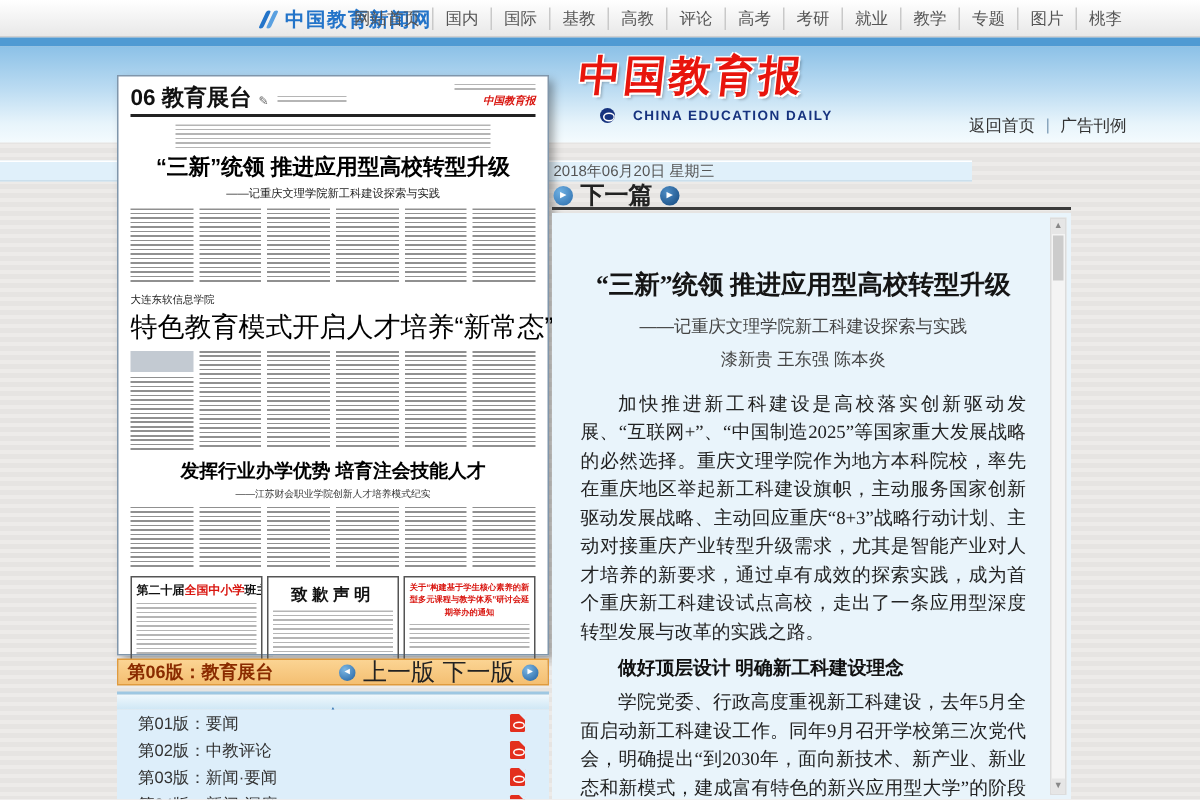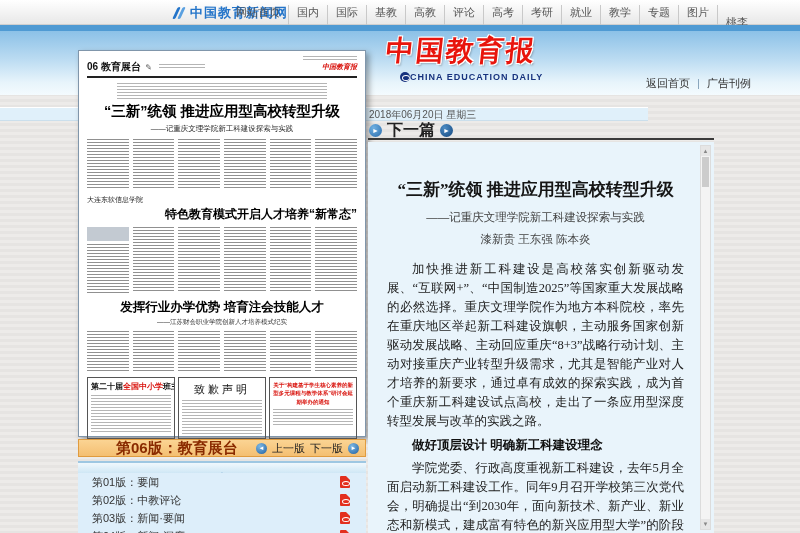--- a/index.html
+++ b/index.html
@@ -11,80 +11,80 @@
   .topbar{position:absolute;left:0;top:0;width:800px;height:24px;
     background:linear-gradient(#ffffff,#e8e8e8);border-bottom:1px solid #cfcfcf;}
   .site-logo{position:absolute;left:173px;top:4px;display:flex;align-items:center;gap:4px;cursor:pointer;}
   .logo-icon{position:relative;width:13px;height:14px;}
   .logo-icon i{position:absolute;width:3px;height:12px;background:#2374c9;border-radius:2px;transform:skewX(-25deg);}
   .logo-icon i:nth-child(1){left:2px;top:1px;}
   .logo-icon i:nth-child(2){left:7px;top:1px;background:#5aa0e0;}
   .site-logo-text{color:#2374c9;font-weight:bold;font-size:13px;letter-spacing:1px;}
   .topnav{position:absolute;right:44px;top:5px;display:flex;font-size:11px;color:#555;}
   .topnav .item{padding:0 8px;border-right:1px solid #c9c9c9;cursor:pointer;white-space:nowrap;}
-  .topnav .item:last-child{border-right:none;margin-top:10px;}
+  .topnav .item:last-child{border-right:none;}
   
   .bluestrip{position:absolute;left:0;top:25px;width:800px;height:6px;background:#4f9ad3;}
   .sky{position:absolute;left:0;top:31px;width:800px;height:64px;
     background:linear-gradient(#8cc1e7,#bcdcf2 45%,#e7f4fb 80%,#f4fbfe);}
   .masthead{position:absolute;left:386px;top:32px;}
   .masthead-title{font-family:"DejaVu Serif",serif;font-size:28px;font-weight:900;color:#e8150d;
     transform:skewX(-6deg);letter-spacing:2px;
     text-shadow:-1px -1px 0 #fff,1px -1px 0 #fff,-1px 1px 0 #fff,1px 1px 0 #fff,2px 2px 2px rgba(0,0,0,.25);}
-  .masthead-sub{display:flex;align-items:center;gap:0;margin:2px 0 0 14px;}
+  .masthead-sub{display:flex;align-items:center;gap:12px;margin:2px 0 0 14px;}
   .globe-icon{width:10px;height:10px;border-radius:50%;background:#16327e;position:relative;overflow:hidden;}
   .globe-icon::after{content:"";position:absolute;left:2px;top:3px;width:6px;height:4px;border:1px solid #fff;border-radius:50%;}
   .masthead-sub-text{font-size:9px;font-weight:bold;color:#16327e;letter-spacing:1px;}
   .masthead-links{position:absolute;left:638px;top:76px;display:flex;align-items:center;font-size:11px;color:#333;}
   .masthead-links .mlink{padding:0 8px;cursor:pointer;}
   .masthead-links .msep{width:1px;height:10px;background:#8aa6bd;}
   .datebar{position:absolute;left:0;top:107px;width:648px;height:14px;background:#e0f0fa;
     border-top:1px solid #ffffff;border-bottom:1px solid #cbdfec;box-sizing:border-box;}
   .date-text{position:absolute;left:369px;top:1px;font-size:10px;color:#555;line-height:12px;}
   
   .newspaper{position:absolute;left:78px;top:50px;width:288px;height:387px;background:#fff;
     border:1px solid #8096ab;box-shadow:3px 3px 6px rgba(0,0,0,.35);
     box-sizing:border-box;padding:5px 8px;cursor:pointer;}
   .fake{background:repeating-linear-gradient(180deg,#909090 0,#909090 1px,transparent 1px,transparent 3px);}
   .fake-light{background:repeating-linear-gradient(180deg,#b5b5b5 0,#b5b5b5 1px,transparent 1px,transparent 3px);}
   .np-header{display:flex;justify-content:space-between;align-items:flex-start;border-bottom:2px solid #222;
     padding-bottom:2px;height:18px;}
-  .np-edition{font-size:10px;font-weight:bold;color:#111;white-space:nowrap;}
+  .np-edition{font-size:15px;font-weight:bold;color:#111;white-space:nowrap;}
   .pen-icon{font-size:8px;color:#666;}
   .np-header-lines{width:46px;height:6px;margin-left:2px;display:inline-block;}
   .np-minibrand{text-align:right;}
   .np-minibrand .fake-light{width:54px;height:5px;margin-left:auto;}
   .np-minilogo{color:#d9150f;font-size:7px;font-weight:bold;font-style:italic;margin-top:1px;}
   .np-intro{margin:5px auto 3px;width:78%;height:16px;}
   .np-h1{font-size:14.5px;font-weight:900;text-align:center;color:#000;margin-top:2px;white-space:nowrap;}
   .np-sub1{font-size:7.5px;text-align:center;color:#222;margin-top:3px;}
   .np-cols{display:flex;gap:4px;margin-top:5px;}
   .np-col{flex:1;}
   .np-kicker{font-size:7px;color:#222;margin-top:6px;}
-  .np-h2{font-size:12px;font-weight:700;text-align:right;margin-top:1px;white-space:nowrap;}
+  .np-h2{font-size:18px;font-weight:400;text-align:right;margin-top:1px;white-space:nowrap;}
   .np-photo{height:14px;background:#c3cad2;margin-bottom:3px;}
   .np-h3{font-size:12.5px;font-weight:900;text-align:center;margin-top:6px;white-space:nowrap;}
   .np-sub3{font-size:6.5px;text-align:center;color:#333;margin-top:2px;}
   .np-boxes{display:flex;gap:3px;margin-top:6px;height:62px;}
   .np-box{border:1px solid #555;flex:1;padding:3px;box-sizing:border-box;overflow:hidden;}
   .np-box1-title{font-size:8px;font-weight:bold;text-align:center;color:#111;white-space:nowrap;}
   .np-box1-title .red{color:#d9150f;}
-  .np-box2-title{font-size:11px;font-weight:400;text-align:center;letter-spacing:3px;color:#111;margin-top:1px;}
+  .np-box2-title{font-size:11px;font-weight:700;text-align:center;letter-spacing:3px;color:#111;margin-top:1px;}
   .np-box3-title{font-size:5.5px;font-weight:bold;color:#d9150f;text-align:center;line-height:1.5;}
   .np-box .fake,.np-box .fake-light{margin-top:3px;}
   
   .pagebar{position:absolute;left:78px;top:439px;width:288px;height:18px;box-sizing:border-box;
     background:linear-gradient(#fbd493,#f4bf72);border:1px solid #e09b3e;
     display:flex;align-items:center;padding:0 6px;gap:5px;}
-  .pagebar-current{font-size:15px;font-weight:bold;color:#8a2b00;margin-left:31px;}
+  .pagebar-current{font-size:12px;font-weight:bold;color:#8a2b00;}
   .pagebar-spacer{flex:1;}
   .circle-btn{width:11px;height:11px;border-radius:50%;flex:0 0 auto;cursor:pointer;
     background:radial-gradient(circle at 35% 30%,#7db8e4,#1f5fa0);color:#fff;font-size:6px;
     display:flex;align-items:center;justify-content:center;line-height:1;}
-  .pagebar-link{font-size:11px;color:#222;cursor:pointer;}
+  .pagebar-link{font-size:16px;color:#222;cursor:pointer;}
   
   .collapse-bar{position:absolute;left:78px;top:461px;width:288px;height:12px;
     background:linear-gradient(#f0f8fd,#cfe7f5);border-top:2px solid #9ec7e2;box-sizing:border-box;
     text-align:center;cursor:pointer;}
   .collapse-icon{font-size:8px;color:#2f6fae;line-height:9px;}
   .edition-list{position:absolute;left:78px;top:473px;width:288px;height:60px;background:#ddeefa;overflow:hidden;}
   .edition-row{height:18px;display:flex;align-items:center;padding:0 16px 0 14px;cursor:pointer;}
   .edition-label{font-size:11px;color:#333;flex:1;}
   .pdf-icon{width:10px;height:12px;background:#e32f1e;border-radius:1px;position:relative;cursor:pointer;}
   .pdf-icon::after{content:"";position:absolute;right:0;top:0;border-style:solid;border-width:0 4px 4px 0;

